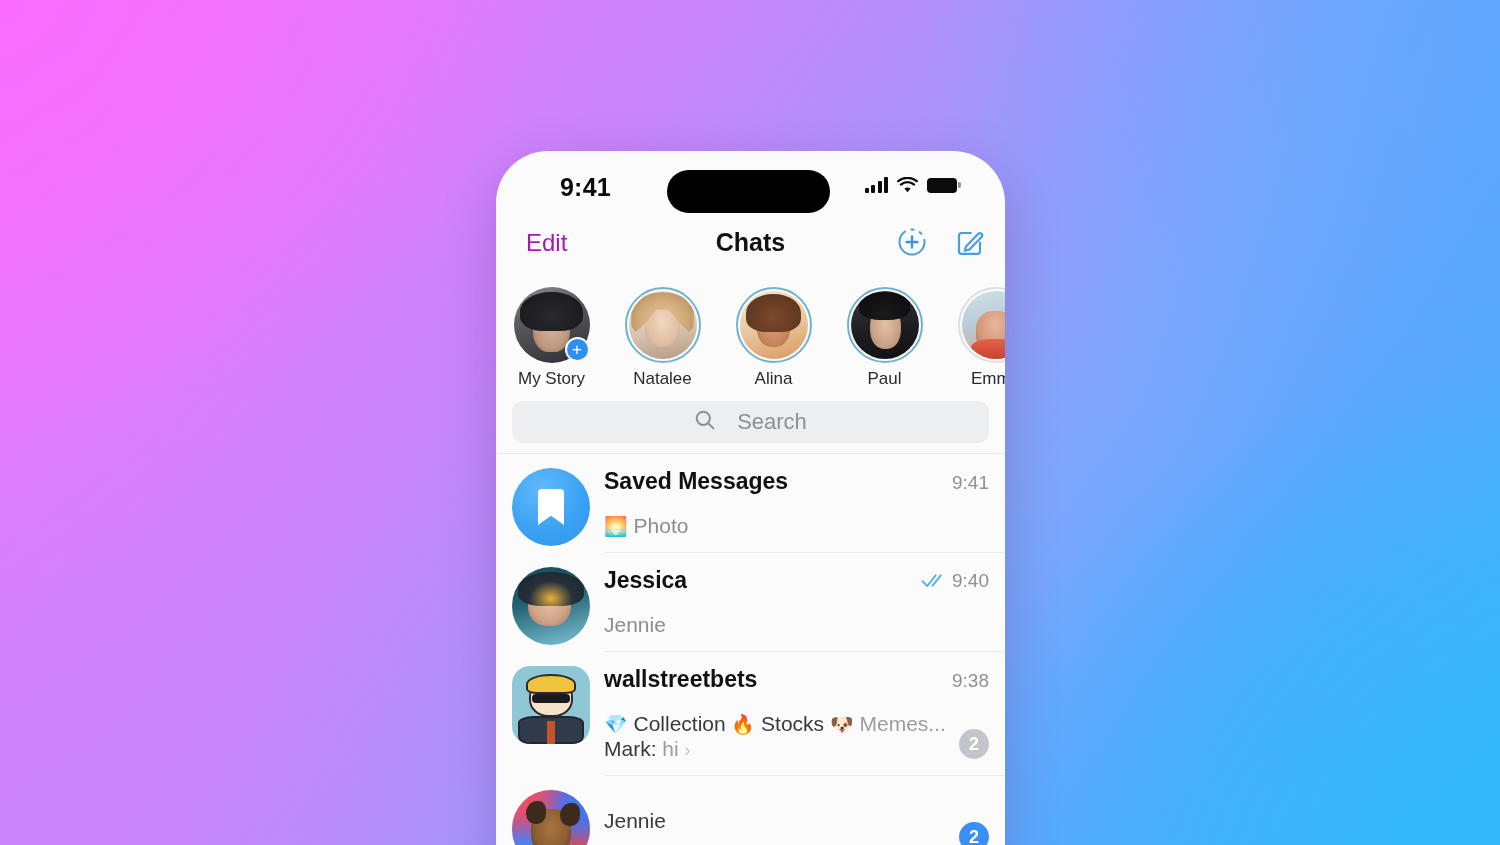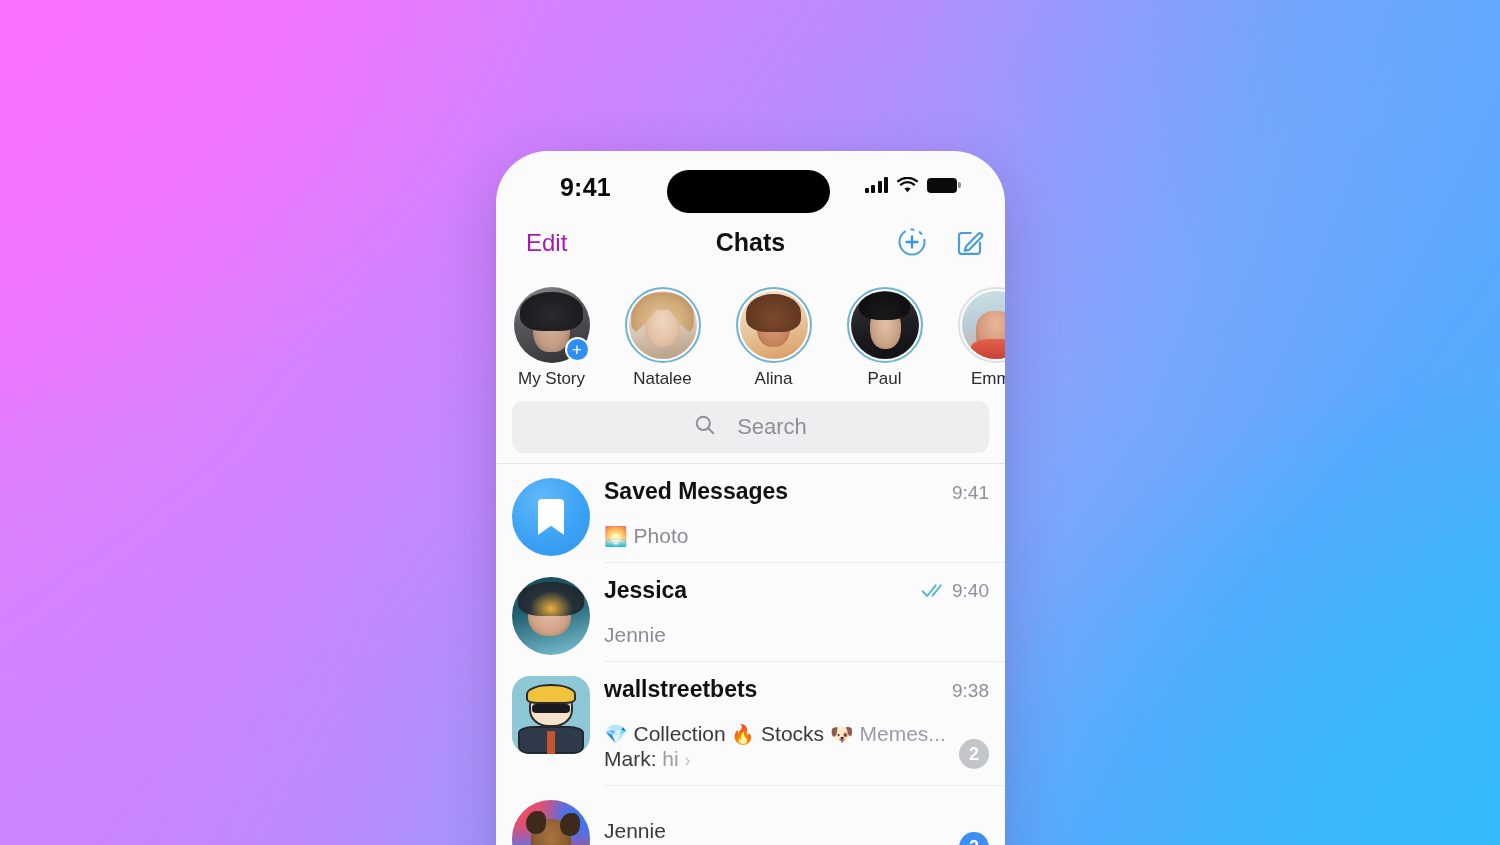--- a/index.html
+++ b/index.html
@@ -185,21 +185,21 @@
     color: #fff;
     font-size: 17px;
     line-height: 20px;
     font-weight: 500;
     display: flex; align-items: center; justify-content: center;
   }
 
   
   .search-wrap { padding: 12px 16px 10px 16px; }
   .search-field {
-    height: 52px;
+    height: 42px;
     border-radius: 11px;
     background: #eceef0;
     display: flex;
     align-items: center;
     justify-content: center;
     gap: 21px;
     cursor: text;
   }
   .search-ph { font-size: 22px; color: #8d9096; }
 

